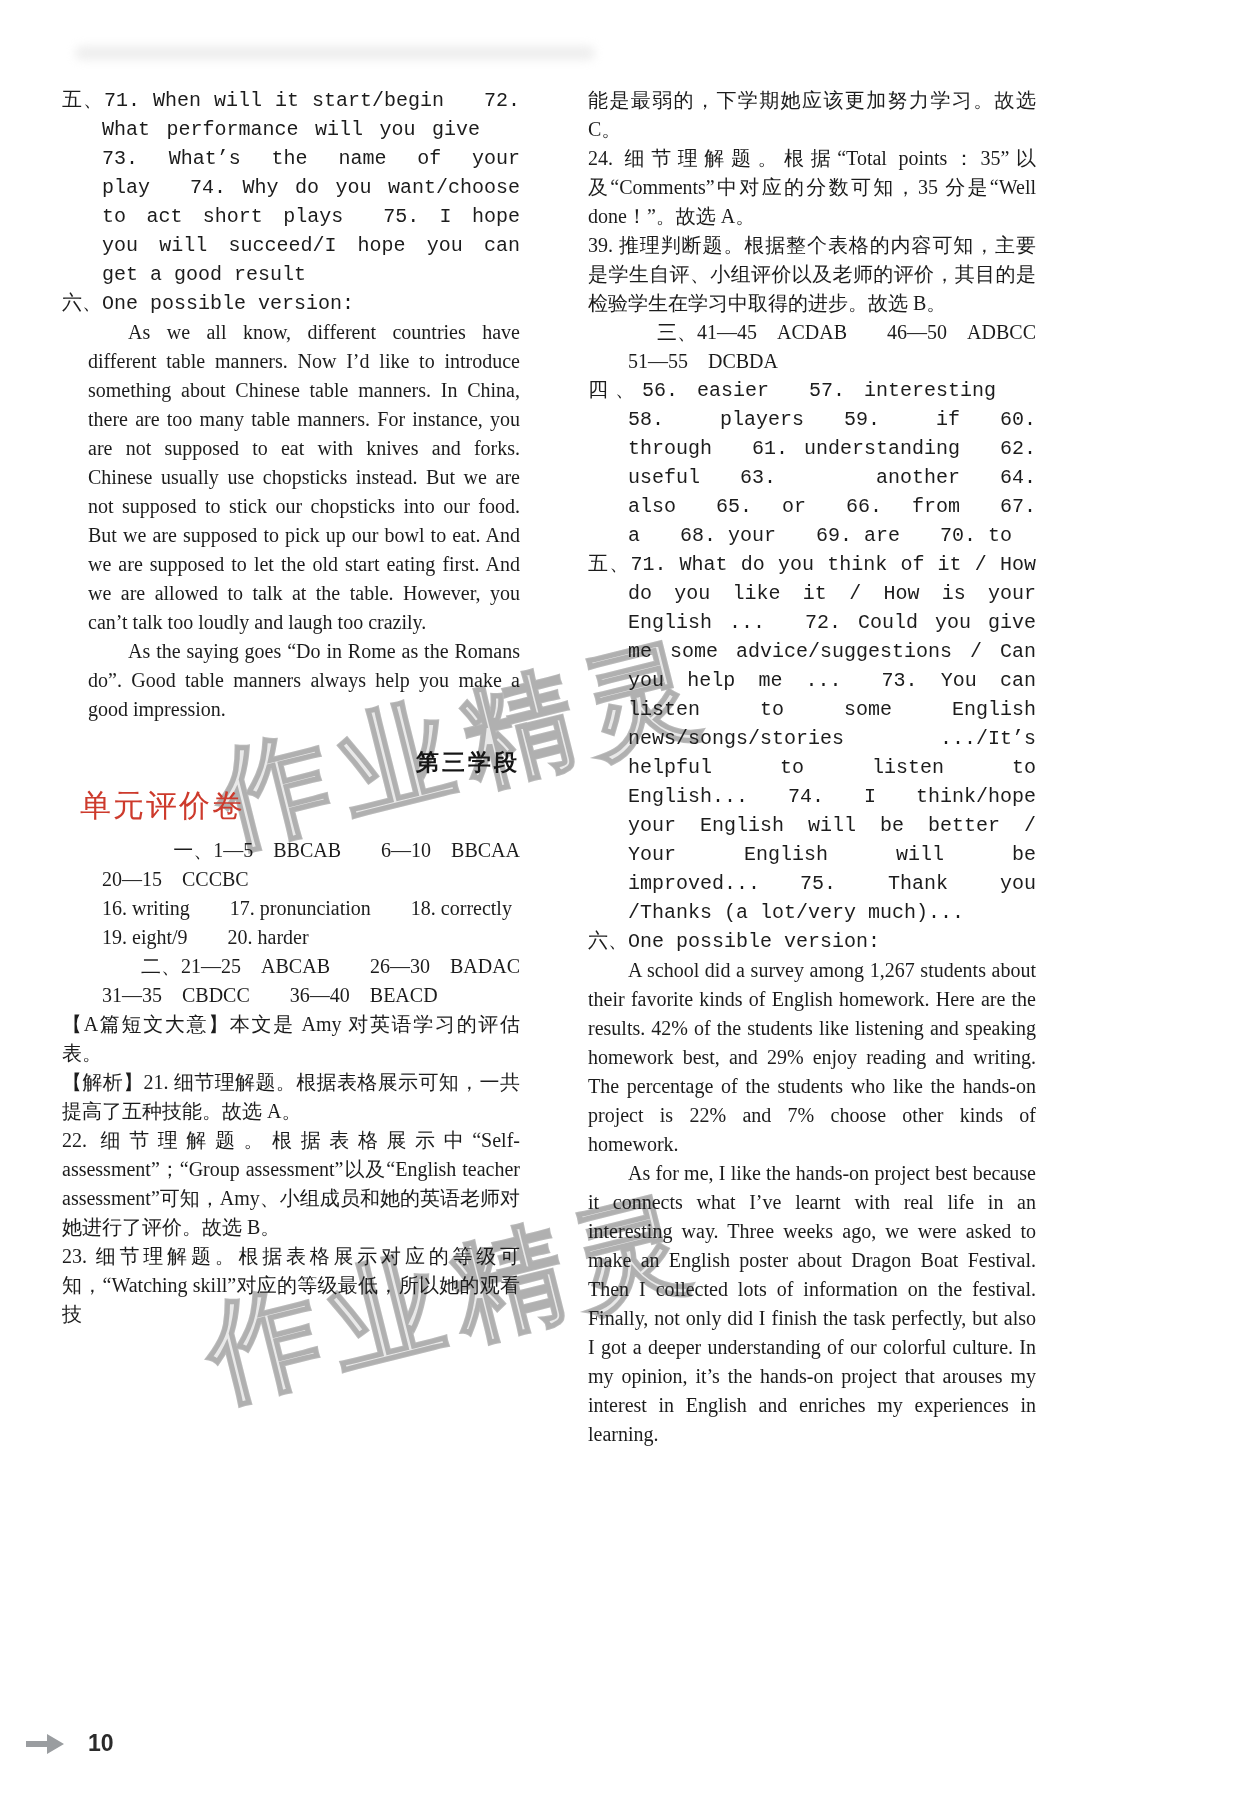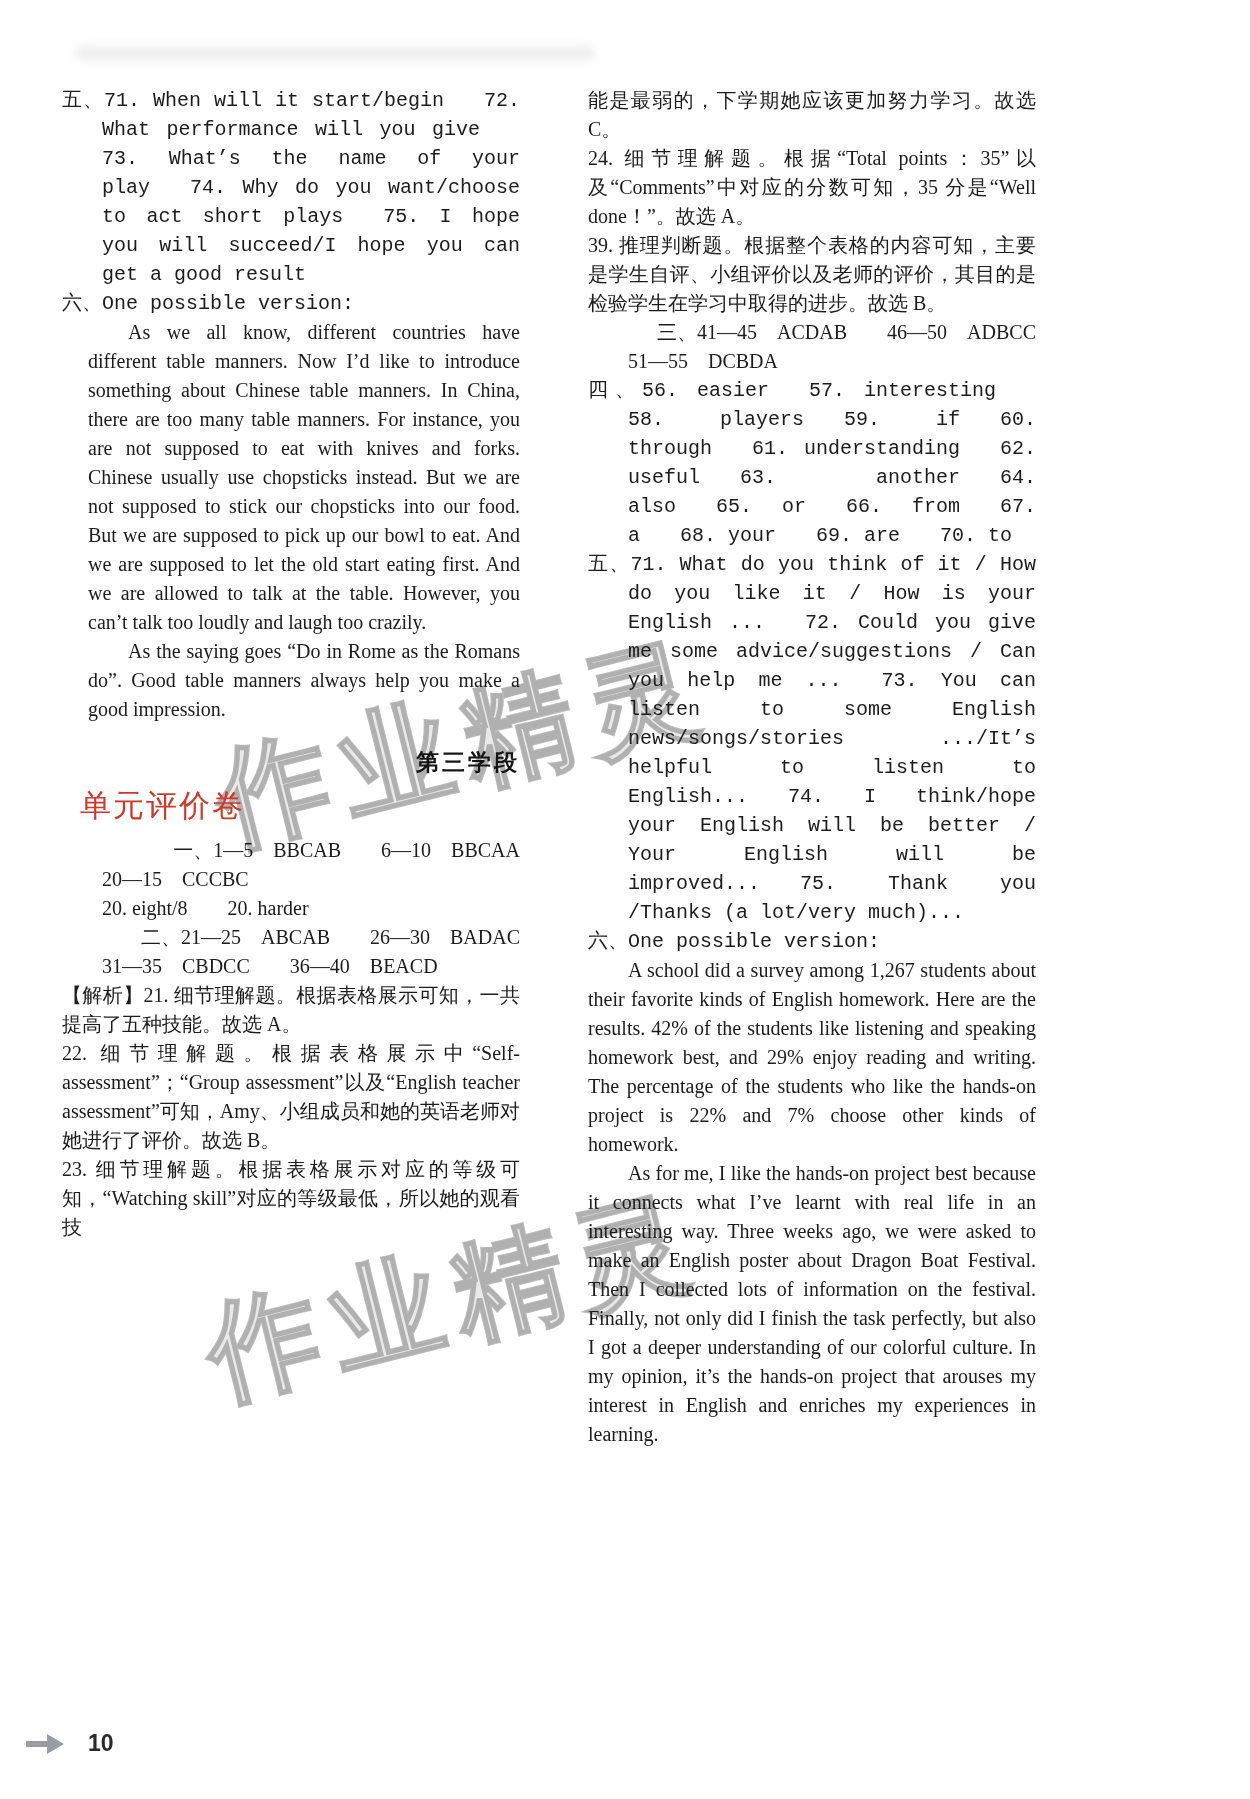--- a/index.html
+++ b/index.html
@@ -104,28 +104,30 @@
         <p>As the saying goes “Do in Rome as the Romans do”. Good table manners always help you make a good impression.</p>
       </div>
 
       <div class="stage-heading">第三学段</div>
 
       <div class="unit-heading">单元评价卷</div>
 
       <div class="ans-block">
         <div class="ans-line ans-first"><span class="sec-label">一、</span><span>1—5 BBCAB  6—10 BBCAA</span></div>
         <div class="ans-line">20—15 CCCBC</div>
-        <div class="ans-line">20. eight/8  20. harder</div>
+        <div class="ans-line">16. writing  17. pronunciation  18. correctly</div>
+        <div class="ans-line">19. eight/9  20. harder</div>
       </div>
 
       <div class="ans-block">
         <div class="ans-line ans-first"><span class="sec-label">二、</span><span>21—25 ABCAB  26—30 BADAC</span></div>
         <div class="ans-line">31—35 CBDCC  36—40 BEACD</div>
       </div>
 
+      <p class="analysis">【A篇短文大意】本文是 Amy 对英语学习的评估表。</p>
       <p class="analysis">【解析】21. 细节理解题。根据表格展示可知，一共提高了五种技能。故选 A。</p>
       <p class="analysis">22. 细节理解题。根据表格展示中“Self-assessment”；“Group assessment”以及“English teacher assessment”可知，Amy、小组成员和她的英语老师对她进行了评价。故选 B。</p>
       <p class="analysis">23. 细节理解题。根据表格展示对应的等级可知，“Watching skill”对应的等级最低，所以她的观看技</p>
 
     </div>
 
     <div class="col right">
 
       <p class="analysis">能是最弱的，下学期她应该更加努力学习。故选 C。</p>
       <p class="analysis">24. 细节理解题。根据“Total points：35”以及“Comments”中对应的分数可知，35 分是“Well done！”。故选 A。</p>

